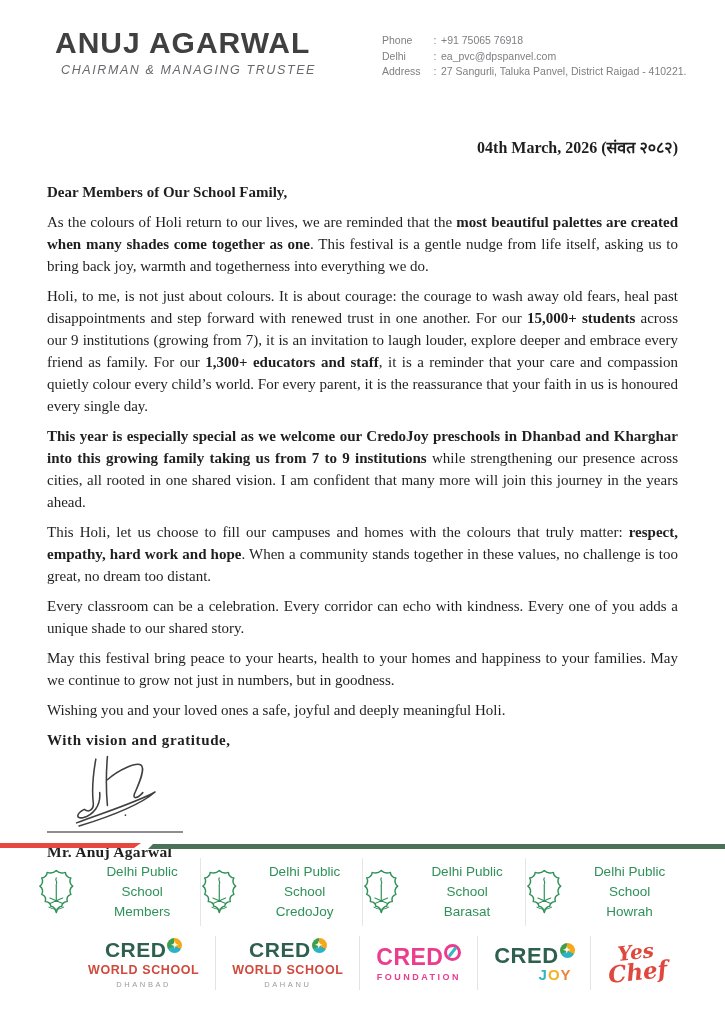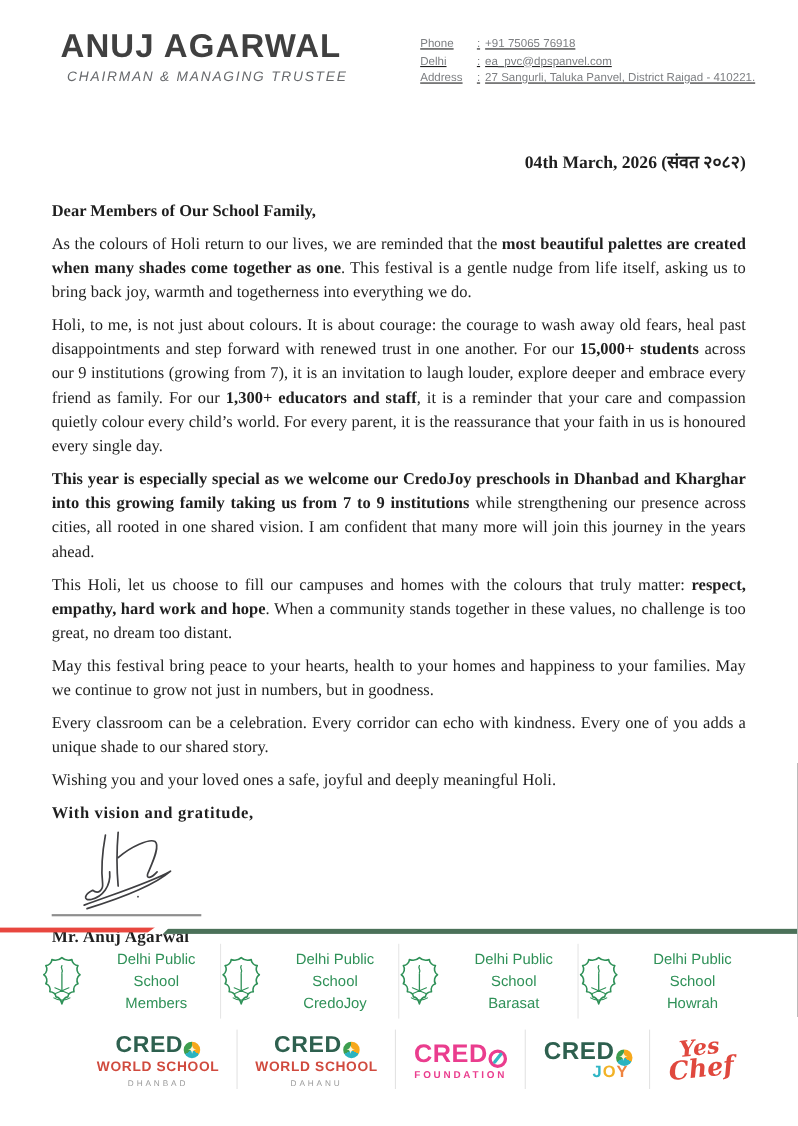--- a/index.html
+++ b/index.html
@@ -13,21 +13,21 @@
   .header { position:absolute; top:0; left:0; right:0; height:91px; display:flex; }
   .header-left { padding:27px 0 0 55px; width:380px; }
   .h-name {
     font-family:"Liberation Sans", sans-serif; font-weight:bold;
     font-size:30px; letter-spacing:1px; color:#404040; line-height:1.05;
   }
   .h-title {
     font-family:"Liberation Sans", sans-serif; font-size:12.5px;
     letter-spacing:1.6px; color:#67696c; margin-top:4px; padding-left:6px;font-style:italic;
   }
-  .header-right { padding:33px 0 0 2px; flex:1;text-decoration:underline; }
+  .header-right { padding:33px 0 0 2px; flex:1; }
   .c-row { display:flex; font-family:"Liberation Sans", sans-serif; font-size:10.5px; color:#7d7f82; line-height:15.5px; }
   .c-label { width:47px; }
   .c-colon { width:12px; text-align:center; }
   .c-value { flex:1; }
   
   .band { position:absolute; top:91px; left:0; right:0; height:23px; }
   .band-red  { position:absolute; inset:0; width:170px; background:var(--red);
                clip-path:polygon(0 0, 157px 0, 143px 100%, 0 100%); }
   .band-green{ position:absolute; inset:0; background:var(--green);
                clip-path:polygon(171px 0, 100% 0, 100% 100%, 157px 100%); }
@@ -54,21 +54,21 @@
               clip-path:polygon(5px 0, 100% 0, 100% 100%, 0 100%); }
   .dps-row { position:absolute; top:858px; left:38px; right:38px; height:68px; display:flex; }
   .dps-cell { flex:1; display:flex; align-items:center; justify-content:center; gap:10px; }
   .dps-cell + .dps-cell { border-left:1px solid #e6e6e6; }
   .dps-text { font-family:"Liberation Sans", sans-serif; font-size:13.5px; line-height:1.5;
               color:var(--dpsgreen); text-align:center; }
   .credo-row { position:absolute; top:928px; left:88px; right:58px; height:70px;
                display:flex; align-items:center; justify-content:space-between; }
   .vsep { width:1px; height:54px; background:#e3e3e3; }
   .logo-cell { text-align:center; font-family:"Liberation Sans", sans-serif; }
-  .brandline { display:flex; align-items:flex-end; justify-content:center; gap:1px;
+  .brandline { display:flex; align-items:flex-start; justify-content:center; gap:1px;
                font-weight:bold; letter-spacing:0.5px; }
   .cw-brand { font-size:21px; color:var(--credogreen); }
   .globe { width:15px; height:15px; border-radius:50%; position:relative; display:inline-block;
            background:conic-gradient(#f6a81c 0 120deg, #2bb3c0 120deg 240deg, #3e9e4f 240deg 360deg); }
   .globe::after { content:"✦"; position:absolute; inset:0; color:#fff7d8; font-size:9px;
                   line-height:15px; text-align:center; }
   .cw-sub { color:var(--credored); font-weight:bold; font-size:12.5px; letter-spacing:0.6px; margin-top:1px; }
   .cw-city { color:#9b9b9b; font-size:7.5px; letter-spacing:2.6px; margin-top:3px; }
   .cf-brand { font-size:23px; color:var(--pink); }
   .ring { width:17px; height:17px; border-radius:50%; border:3.5px solid var(--pink);
@@ -125,23 +125,23 @@
     <div>
 
         <p class="para"><span>As the colours of Holi return to our lives, we are reminded that the </span><span class="b">most beautiful palettes are created when many shades come together as one</span><span>. This festival is a gentle nudge from life itself, asking us to bring back joy, warmth and togetherness into everything we do.</span></p>
 
         <p class="para"><span>Holi, to me, is not just about colours. It is about courage: the courage to wash away old fears, heal past disappointments and step forward with renewed trust in one another. For our </span><span class="b">15,000+ students</span><span> across our 9 institutions (growing from 7), it is an invitation to laugh louder, explore deeper and embrace every friend as family. For our </span><span class="b">1,300+ educators and staff</span><span>, it is a reminder that your care and compassion quietly colour every child’s world. For every parent, it is the reassurance that your faith in us is honoured every single day.</span></p>
 
         <p class="para"><span class="b">This year is especially special as we welcome our CredoJoy preschools in Dhanbad and Kharghar into this growing family taking us from 7 to 9 institutions</span><span> while strengthening our presence across cities, all rooted in one shared vision. I am confident that many more will join this journey in the years ahead.</span></p>
 
         <p class="para"><span>This Holi, let us choose to fill our campuses and homes with the colours that truly matter: </span><span class="b">respect, empathy, hard work and hope</span><span>. When a community stands together in these values, no challenge is too great, no dream too distant.</span></p>
 
+        <p class="para"><span>Every classroom can be a celebration. Every corridor can echo with kindness. Every one of you adds a unique shade to our shared story.</span></p>
+
         <p class="para"><span>May this festival bring peace to your hearts, health to your homes and happiness to your families. May we continue to grow not just in numbers, but in goodness.</span></p>
-
-        <p class="para"><span>Every classroom can be a celebration. Every corridor can echo with kindness. Every one of you adds a unique shade to our shared story.</span></p>
 
         <p class="para"><span>Wishing you and your loved ones a safe, joyful and deeply meaningful Holi.</span></p>
       </div>
     <p class="closing">With vision and gratitude,</p>
 
     <svg class="signature" width="140" height="74" viewBox="0 0 140 115" fill="none" stroke="#3f3f42" stroke-width="2.4" stroke-linecap="round" stroke-linejoin="round">
       <path d="M34 8 C30 30 28 58 30 76 C31 86 24 92 16 86 C4 92 2 101 14 99 C30 95 42 80 40 60"></path>
       <path d="M52 4 C50 28 50 58 52 80"></path>
       <path d="M52 40 C70 24 96 13 104 17 C112 23 100 48 94 62 C91 70 98 70 107 60"></path>
       <path d="M4 107 C44 92 100 74 126 59 C102 80 50 99 8 112"></path>

